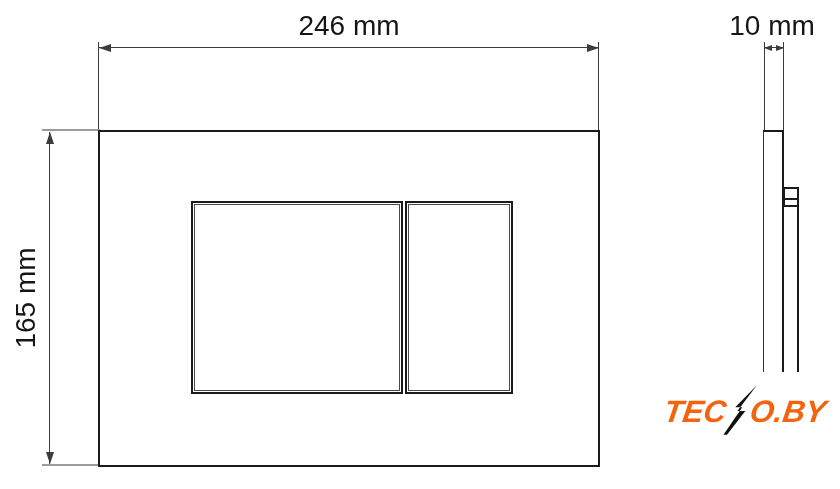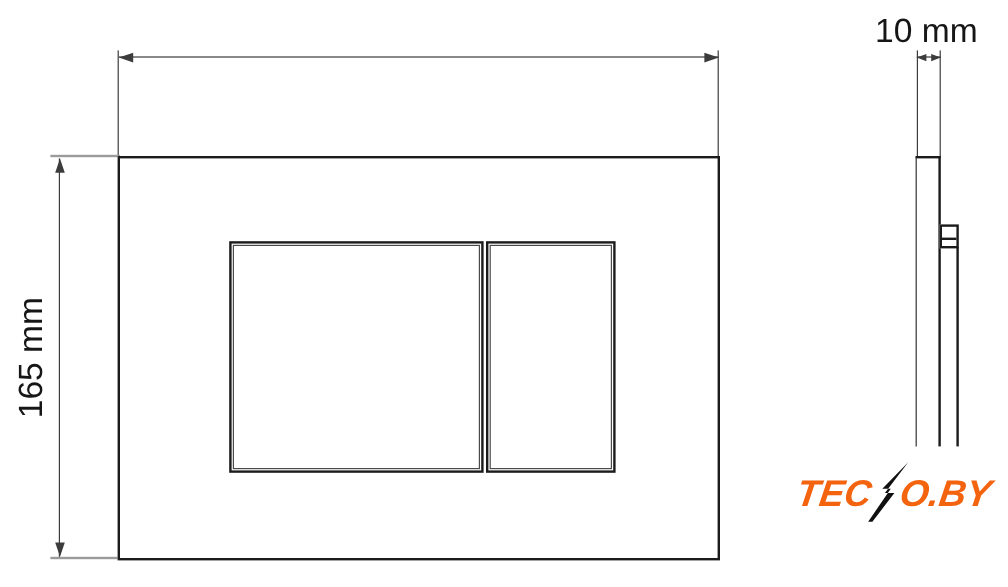--- a/index.html
+++ b/index.html
@@ -66,20 +66,21 @@
     color:var(--logo);font-size:31px;font-weight:900;font-style:italic;letter-spacing:0px;
     line-height:52px;white-space:nowrap;
   }
   .bolt-svg{display:block;margin:0 -4px 0 -2px;position:relative;top:-2px;}
 </style>
 </head>
 <body>
 
 <div class="canvas">
 
+  <div class="abs dim-label" style="left:249px;top:11px;width:200px;">246 mm</div>
   <div class="abs vline" style="left:98px;top:42px;height:88px;"></div>
   <div class="abs vline" style="left:598px;top:42px;height:88px;"></div>
   <div class="abs hline" style="left:99px;top:47px;width:500px;"></div>
   <div class="abs arr arr-left" style="left:99px;top:44px;"></div>
   <div class="abs arr arr-right" style="left:587px;top:44px;"></div>
 
   <div class="abs dim-label rot" style="left:-34px;top:283px;width:120px;height:30px;">165 mm</div>
   <div class="abs hext" style="left:42px;top:129px;width:58px;"></div>
   <div class="abs hext" style="left:42px;top:464px;width:58px;"></div>
   <div class="abs vline" style="left:49px;top:132px;height:332px;"></div>

